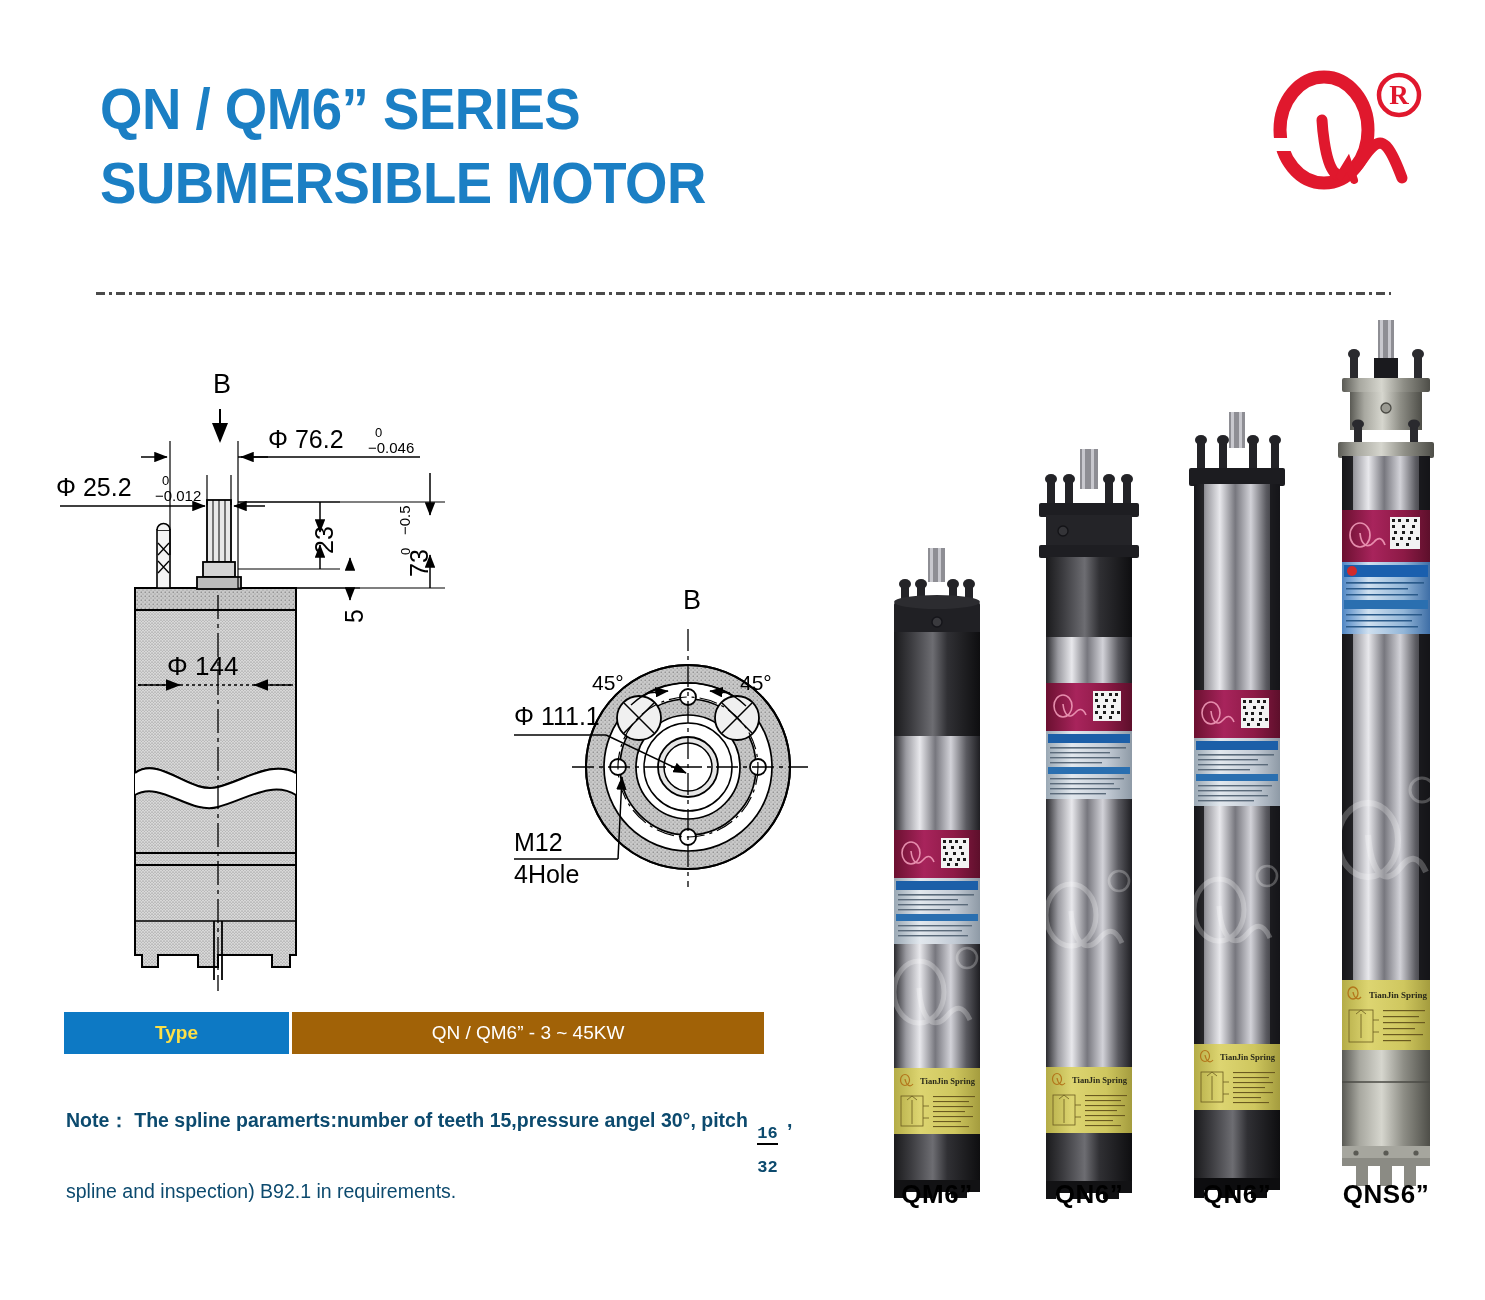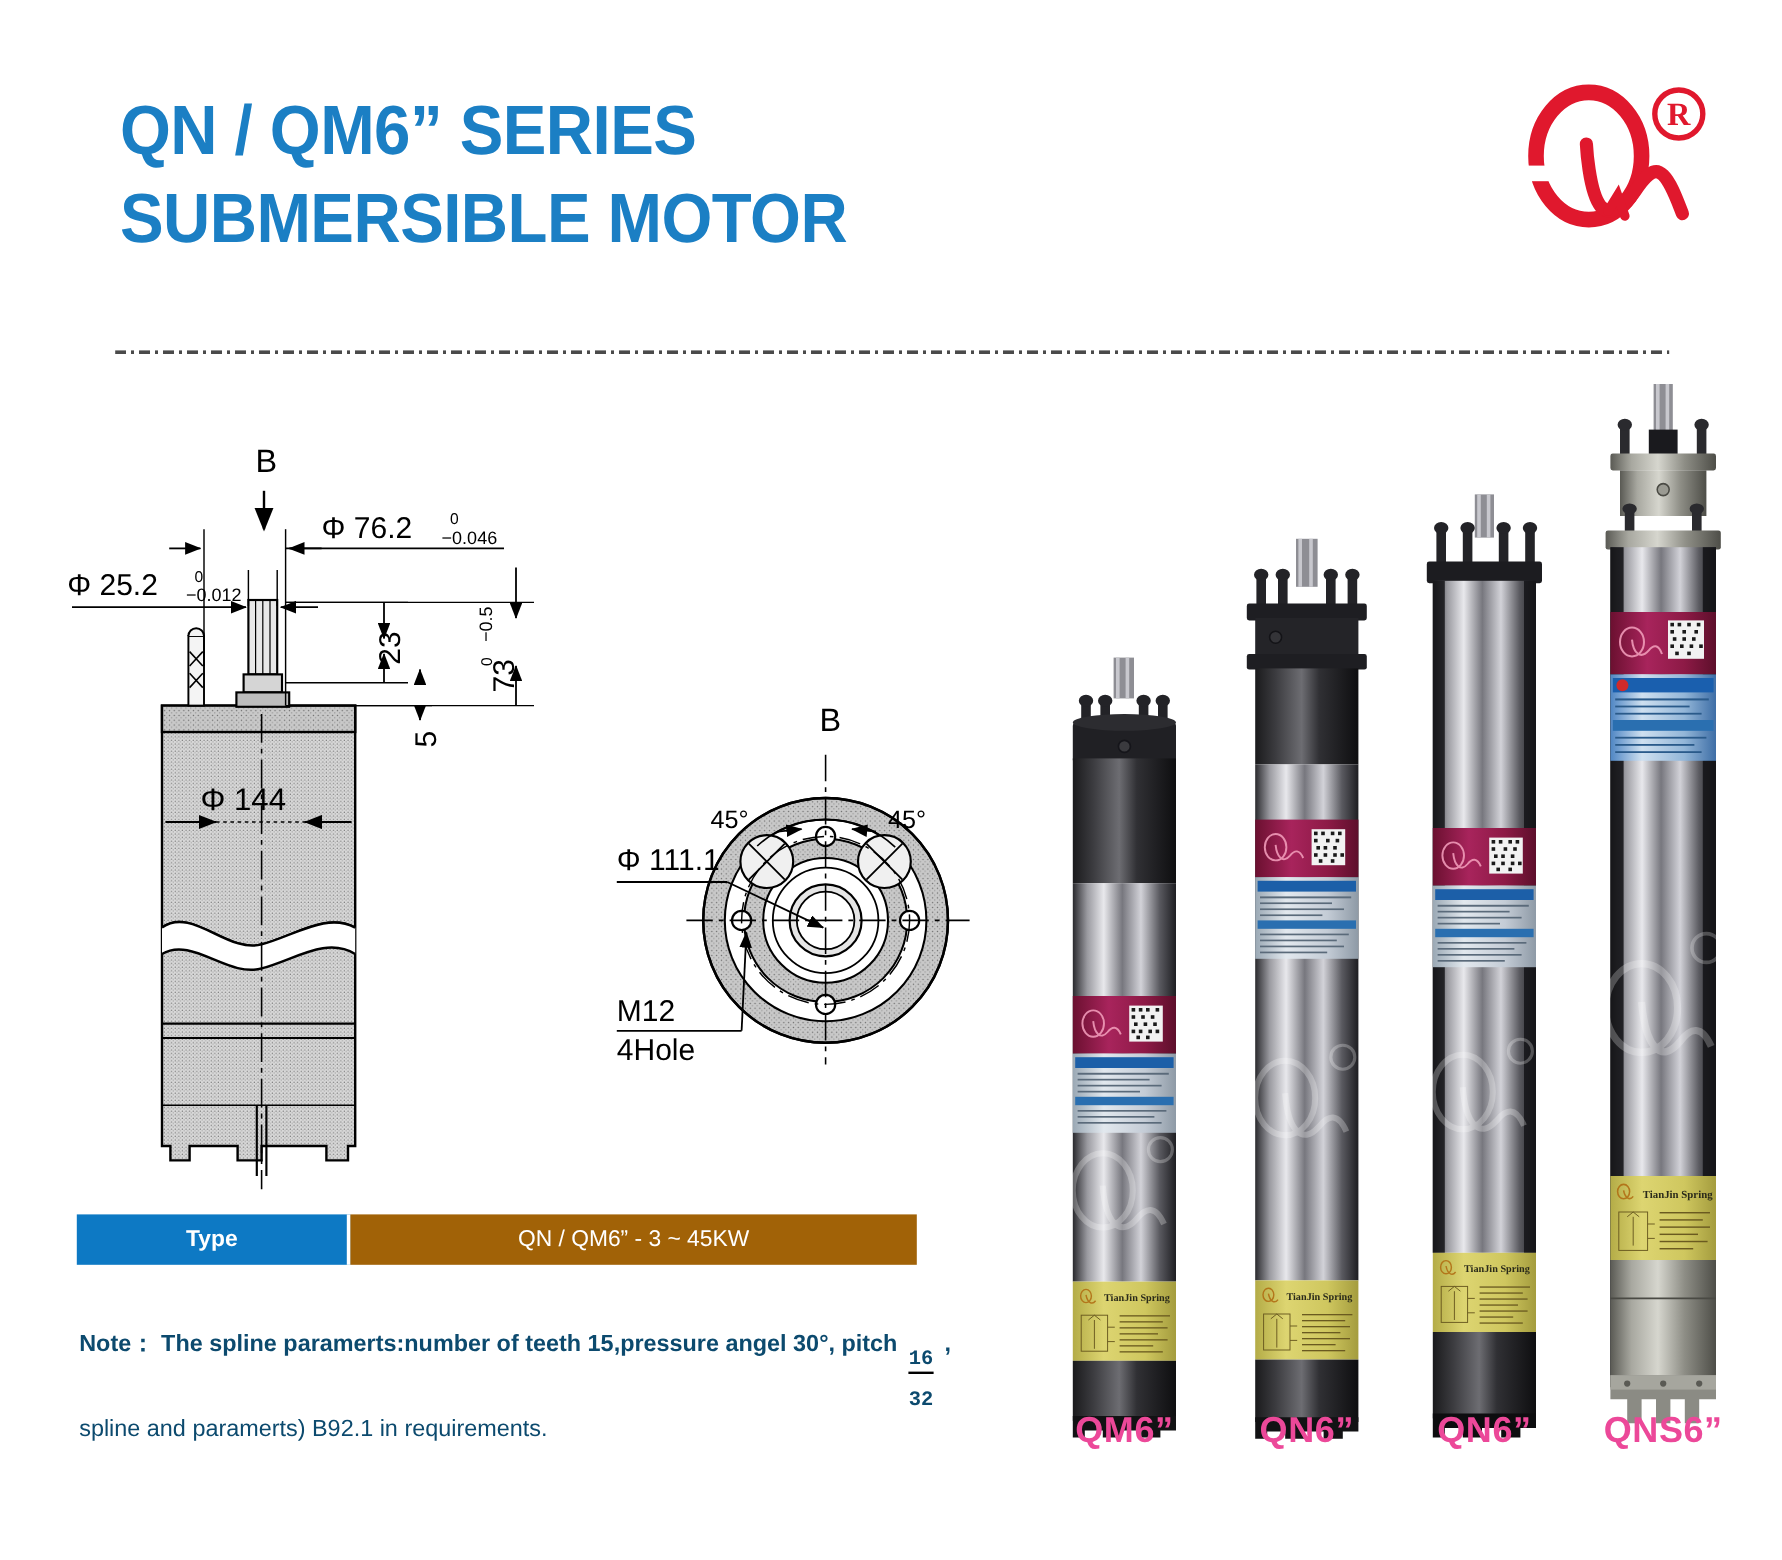--- a/index.html
+++ b/index.html
@@ -44,21 +44,21 @@
   #drawing-area { position: absolute; left: 40px; top: 355px; width: 810px; height: 640px; }
   #drawing-area svg { display: block; }
 
   
   #type-table {
     position: absolute; left: 64px; top: 1012px; width: 700px; height: 42px;
     display: flex;
   }
   #type-table .tt-head {
     width: 228px; height: 42px; background: #0d79c4;
-    color: #ffffff; font-size: 19px; font-weight: bold;
+    color: #fde047; font-size: 19px; font-weight: bold;
     display: flex; align-items: center; justify-content: center;
     border-right: 3px solid #ffffff;
   }
   #type-table .tt-val {
     flex: 1; height: 42px; background: #a16207;
     color: #ffffff; font-size: 19px; font-weight: normal;
     display: flex; align-items: center; justify-content: center;
   }
 
   
@@ -74,21 +74,21 @@
   }
   .frac .num { font-size: 17px; padding-bottom: 1px; }
   .frac .bar { width: 100%; height: 2px; background: #000; }
   .frac .den { font-size: 17px; padding-top: 14px; }
 
   
   #products { position: absolute; left: 862px; top: 360px; width: 600px; height: 905px; }
   .product { position: absolute; bottom: 55px; }
   .prod-label {
     position: absolute; bottom: 0; left: 50%; transform: translateX(-50%);
-    font-size: 30px; font-weight: bold; color: #ec4899; white-space: nowrap;
+    font-size: 26px; font-weight: bold; color: #000000; white-space: nowrap;
     letter-spacing: 0.5px;
   }
   .motor { position: absolute; bottom: 10px; left: 50%; transform: translateX(-50%); }
   .motor svg { display: block; }
 </style>
 </head>
 <body>
 
 <div id="page">
 
@@ -273,21 +273,21 @@
       <span>Note：</span>
       <span>The spline paramerts:number of teeth 15,pressure angel 30°,</span>
       <span>pitch</span>
       <span class="frac">
           <span class="num">16</span>
           <span class="bar"></span>
           <span class="den">32</span>
         </span>
       <span>,</span>
     </div>
-    <div class="nline3">spline and paramerts) B92.1 in requirements.</div>
+    <div class="nline3">spline and inspection) B92.1 in requirements.</div>
   </div>
 
   <div id="products">
 
     <div class="product" style="left:0px; width:150px; height:850px;">
       <div class="motor" style="height:660px;">
         <svg width="132" height="660" viewBox="0 0 132 660">
           <defs>
             <linearGradient id="blk1" x1="0" x2="1">
               <stop offset="0" stop-color="#1a1a1c"></stop>

